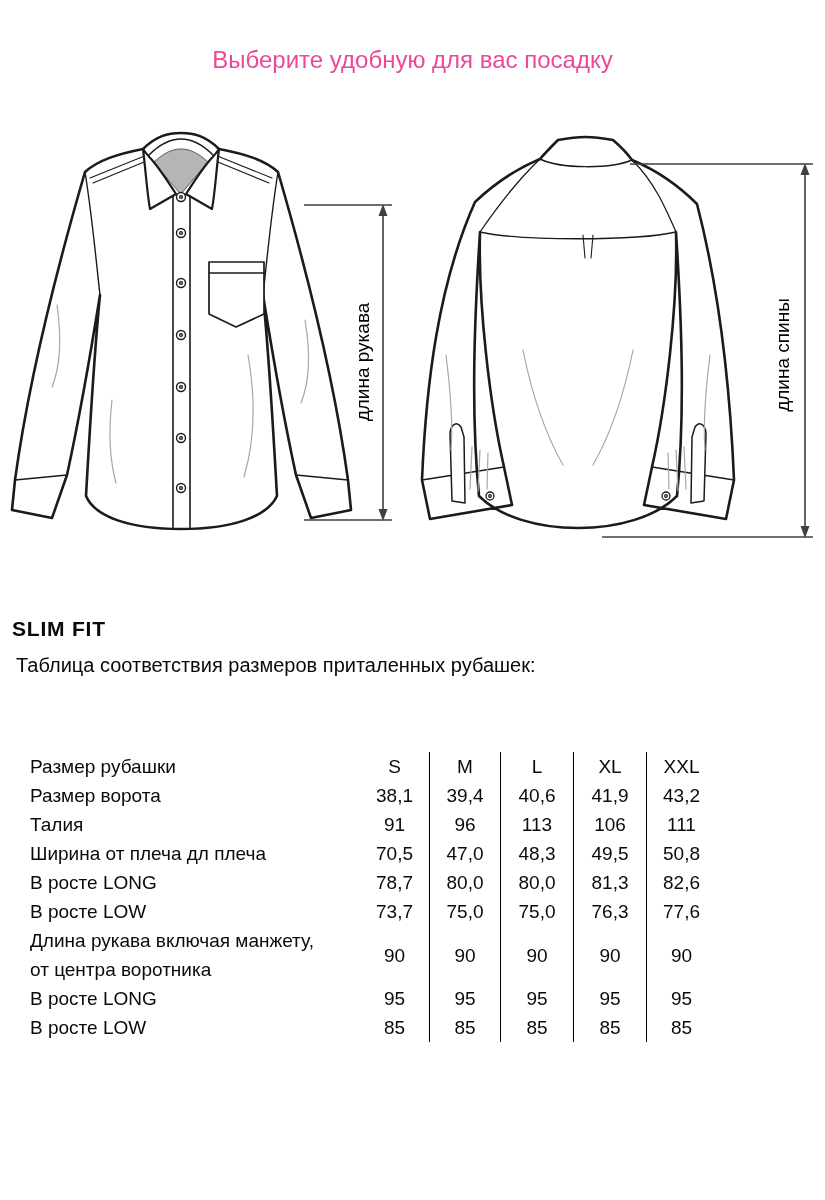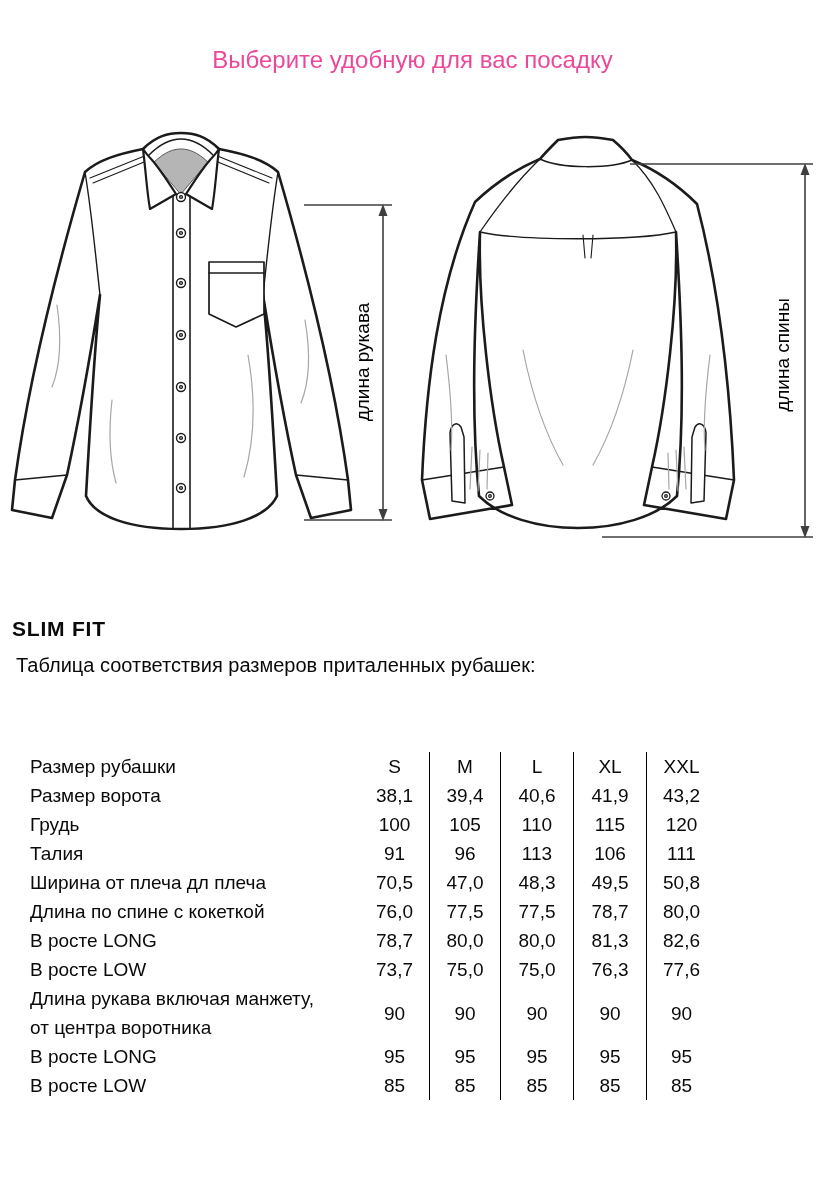--- a/index.html
+++ b/index.html
@@ -186,50 +186,34 @@
     </tr>
     <tr>
       <td class="lbl">Размер ворота</td>
       <td class="val c-s">38,1</td>
       <td class="val c-m">39,4</td>
       <td class="val c-l">40,6</td>
       <td class="val c-xl">41,9</td>
       <td class="val c-xxl">43,2</td>
     </tr>
     <tr>
-      <td class="lbl">Грудь</td>
-      <td class="val c-s">100</td>
-      <td class="val c-m">105</td>
-      <td class="val c-l">110</td>
-      <td class="val c-xl">115</td>
-      <td class="val c-xxl">120</td>
-    </tr>
-    <tr>
       <td class="lbl">Талия</td>
       <td class="val c-s">91</td>
       <td class="val c-m">96</td>
       <td class="val c-l">113</td>
       <td class="val c-xl">106</td>
       <td class="val c-xxl">111</td>
     </tr>
     <tr>
       <td class="lbl">Ширина от плеча дл плеча</td>
       <td class="val c-s">70,5</td>
       <td class="val c-m">47,0</td>
       <td class="val c-l">48,3</td>
       <td class="val c-xl">49,5</td>
       <td class="val c-xxl">50,8</td>
-    </tr>
-    <tr>
-      <td class="lbl">Длина по спине с кокеткой</td>
-      <td class="val c-s">76,0</td>
-      <td class="val c-m">77,5</td>
-      <td class="val c-l">77,5</td>
-      <td class="val c-xl">78,7</td>
-      <td class="val c-xxl">80,0</td>
     </tr>
     <tr>
       <td class="lbl">В росте LONG</td>
       <td class="val c-s">78,7</td>
       <td class="val c-m">80,0</td>
       <td class="val c-l">80,0</td>
       <td class="val c-xl">81,3</td>
       <td class="val c-xxl">82,6</td>
     </tr>
     <tr>

